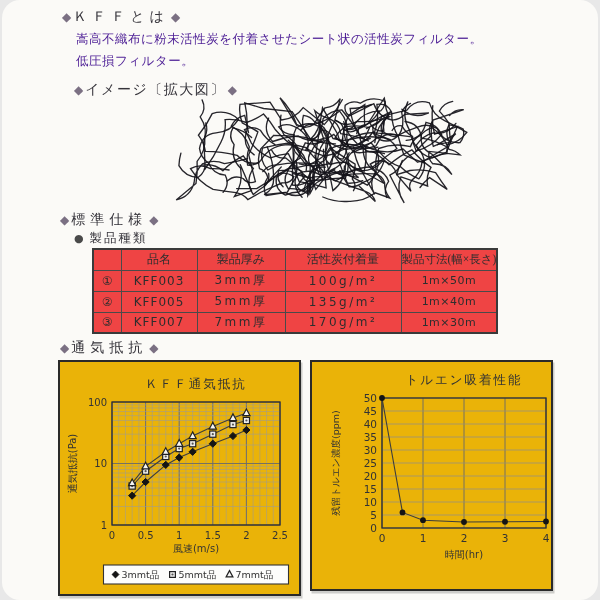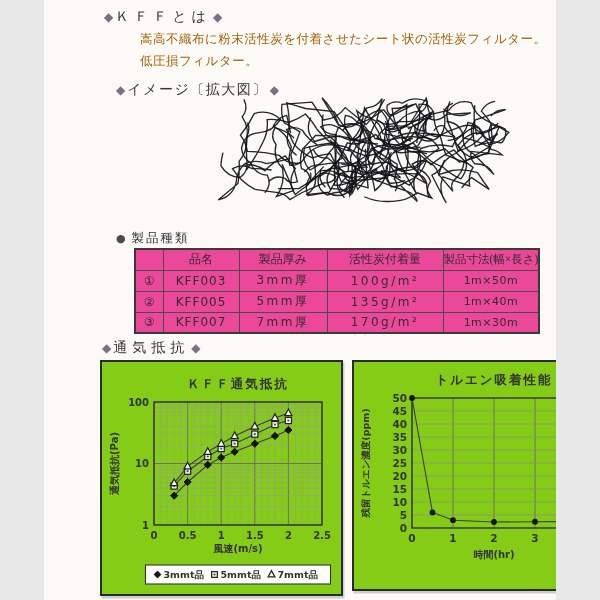--- a/index.html
+++ b/index.html
@@ -1,47 +1,47 @@
 <!DOCTYPE html>
 <html><head>
 <meta charset="utf-8">
 <style>
   * { margin:0; padding:0; box-sizing:border-box; }
   html,body { background:#e8e8e8; }
   .page {
-    position:relative; width:512px; height:600px; margin:0 auto;
+    position:relative; width:596px; height:600px; margin:0 auto;
     background:#fbfaf7; color:#3a3a3a;
     font-family:"DejaVu Sans","Liberation Sans",sans-serif;
     overflow:hidden;
+    border-radius:18px;
   }
   .abs { position:absolute; }
   .heading { font-size:14px; color:#35333a; letter-spacing:5px; white-space:nowrap; }
   .heading .dia { color:#7b7083; font-size:12px; letter-spacing:0; padding:0 2px; }
   .heading-tight { letter-spacing:1.5px;margin-left:12px; }
-  .body-text { font-size:12.5px; color:#a16207; letter-spacing:0.5px; white-space:nowrap;margin-left:22px; }
+  .body-text { font-size:12.5px; color:#4c1d95; letter-spacing:0.5px; white-space:nowrap; }
   .sub-bullet { font-size:12.5px; color:#35333a; letter-spacing:2px; }
   .sub-bullet .bullet { color:#4a4a4a; font-size:11px; padding-right:4px; }
 
   table.spec {
-    border-collapse:collapse; background:#ec4899;
+    border-collapse:collapse; background:#ef4444;
     font-size:12px; color:#2e2e2e;
     border:2px solid #3a3a3a;
   }
   table.spec td, table.spec th {
     border:1px solid #4a4a4a; text-align:center; vertical-align:middle;
     height:21px; font-weight:normal; white-space:nowrap;
   }
   table.spec td:nth-child(3), table.spec td:nth-child(4) { letter-spacing:2.5px; }
   table.spec td:nth-child(2) { letter-spacing:1px; }
   table.spec td:nth-child(5) { font-size:11px; letter-spacing:0.5px;margin-left:35px; }
 
   .panel {
-    background:#84cc16; border:2px solid #2a2a2a;
+    background:#eab308; border:2px solid #2a2a2a;
     box-shadow:1.5px 2.5px 0 rgba(0,0,0,0.18);
-    font-weight:bold;
   }
   svg text { font-family:"DejaVu Sans","Liberation Sans",sans-serif; fill:#333; }
 </style>
 </head>
 <body>
 
 <div class="page">
 
   <div class="abs heading" style="left:58px; top:8px;"><span class="dia">◆</span><span>ＫＦＦとは</span><span class="dia">◆</span></div>
   <div class="abs body-text" style="left:74px; top:31px;">嵩高不織布に粉末活性炭を付着させたシート状の活性炭フィルター。</div>
@@ -96,20 +96,21 @@
       <path d="M32.8 75.1 Q 44.2 73.2 52.9 80.7 Q 61.8 71.5 73.3 65.9 Q 77.6 72.7 83.4 78.4 Q 74.5 91.4 83.3 104.5 Q 88.9 99.8 95.1 95.8 Q 99.9 90.4 98.6 83.3" fill="none" stroke="#15141a" stroke-width="1.35" stroke-linecap="round" opacity="0.92"></path>
       <path d="M118.3 50.1 Q 125.8 59.0 137.3 60.8 Q 140.0 51.0 135.3 42.0 Q 131.0 34.1 133.4 25.4 Q 140.4 26.2 144.6 31.9 Q 155.0 35.2 158.0 45.8 Q 158.9 61.1 169.3 72.4 Q 172.9 83.0 177.5 93.2 Q 185.4 93.7 192.7 90.6" fill="none" stroke="#15141a" stroke-width="1.35" stroke-linecap="round" opacity="0.92"></path>
       <path d="M130.6 40.5 Q 135.7 33.7 144.2 33.8 Q 149.0 25.3 155.1 17.8 Q 164.9 17.0 170.2 8.6 Q 167.6 19.2 164.9 29.7 Q 175.6 38.4 187.4 31.3 Q 203.8 33.2 218.6 26.0 Q 207.6 32.3 196.5 38.6" fill="none" stroke="#15141a" stroke-width="1.35" stroke-linecap="round" opacity="0.92"></path>
       <path d="M177.3 38.8 Q 183.6 38.9 185.5 32.8 Q 195.3 21.1 210.6 20.9 Q 216.6 15.6 214.3 8.0 Q 206.8 19.7 199.3 31.5 Q 203.0 41.8 213.9 41.2 Q 211.7 29.4 221.0 21.7 Q 207.0 29.0 193.0 36.4 Q 183.7 39.4 173.9 40.4 Q 174.2 49.2 178.9 56.6 Q 194.6 55.3 202.9 41.8" fill="none" stroke="#15141a" stroke-width="1.35" stroke-linecap="round" opacity="0.92"></path>
       <path d="M276.4 54.8 Q 289.1 52.7 296.8 42.3 Q 285.8 36.2 274.6 30.7 Q 263.1 25.1 259.4 12.9 Q 245.6 8.5 236.9 20.1 Q 224.3 23.1 211.7 26.4 Q 210.2 33.7 203.0 35.6 Q 201.3 45.7 210.7 50.0 Q 219.8 53.0 226.9 46.7" fill="none" stroke="#15141a" stroke-width="1.35" stroke-linecap="round" opacity="0.92"></path>
       <path d="M57.2 91.1 Q 64.3 84.5 73.1 88.5 Q 78.1 94.6 85.4 91.6 Q 81.8 78.2 78.7 64.7 Q 83.9 53.5 87.9 41.9 Q 80.4 36.9 72.2 32.8 Q 68.6 23.9 70.0 14.4 Q 85.0 13.2 100.0 12.1 Q 105.8 21.0 111.5 30.0 Q 125.1 28.7 133.2 17.6 Q 143.7 26.1 154.2 34.6 Q 164.9 23.3 172.3 9.7" fill="none" stroke="#15141a" stroke-width="1.35" stroke-linecap="round" opacity="0.92"></path>
       <path d="M124.0 62.9 Q 122.4 78.1 129.3 91.7 Q 142.9 93.9 156.1 97.9 Q 154.8 83.4 153.5 68.8 Q 156.1 63.0 159.9 57.9 Q 172.3 66.3 185.1 74.1 Q 185.4 81.9 182.3 89.0 Q 187.0 94.4 183.5 100.7" fill="none" stroke="#15141a" stroke-width="1.35" stroke-linecap="round" opacity="0.92"></path>
       <path d="M81.6 47.5 Q 73.7 40.0 62.9 37.8 Q 57.8 46.6 64.1 54.7 Q 60.5 68.4 70.6 78.3 Q 73.3 93.7 64.5 106.5 Q 73.0 103.6 81.5 100.7 Q 75.9 87.7 70.3 74.7" fill="none" stroke="#15141a" stroke-width="1.35" stroke-linecap="round" opacity="0.92"></path>
     </svg>
 
+  <div class="abs heading" style="left:56px; top:211px;"><span class="dia">◆</span><span>標準仕様</span><span class="dia">◆</span></div>
   <div class="abs sub-bullet" style="left:72px; top:230px;"><span class="bullet">●</span><span>製品種類</span></div>
   <table class="spec abs" style="left:90px; top:248px;" id="spec-table">
     <colgroup>
       <col style="width:28px">
         <col style="width:76px">
         <col style="width:88px">
         <col style="width:116px">
         <col style="width:90px">
     </colgroup>
   <thead>
@@ -252,21 +253,21 @@
         <rect x="43.5" y="203" width="185" height="19" fill="#fdfdfb" stroke="#333" stroke-width="1.1"></rect>
         <path d="M55.5 209.1 L58.9 212.5 L55.5 215.9 L52.1 212.5 Z" fill="#141414" stroke="#141414"></path>
         <text x="61.5" y="216" font-size="9.5" fill="#222">3mmt品</text>
         <rect x="109.6" y="209.6" width="5.8" height="5.8" fill="#ececea" stroke="#222" stroke-width="1.2"></rect>
         <circle cx="112.5" cy="212.5" r="1.1" fill="#555"></circle>
         <text x="118.5" y="216" font-size="9.5" fill="#222">5mmt品</text>
         <path d="M169.5 208.6 L172.9 214.9 L166.1 214.9 Z" fill="#f6f6f4" stroke="#222" stroke-width="1.2"></path>
         <text x="175.5" y="216" font-size="9.5" fill="#222">7mmt品</text>
       </svg>
   </div>
-  <div class="panel abs" style="left:308px; top:360px; width:243px; height:231px;">
+  <div class="panel abs" style="left:308px; top:360px; width:243px; height:231px;padding-left:12px;">
     <svg id="chart-adsorption" width="239" height="227">
         <text x="140" y="22" text-anchor="middle" font-size="12.5" style="letter-spacing:2px" fill="#222">トルエン吸着性能</text>
         <line x1="58" y1="36" x2="58" y2="166" stroke="#6a6a6a" stroke-width="0.9"></line>
         <line x1="99" y1="36" x2="99" y2="166" stroke="#6a6a6a" stroke-width="0.9"></line>
         <line x1="140" y1="36" x2="140" y2="166" stroke="#6a6a6a" stroke-width="0.9"></line>
         <line x1="181" y1="36" x2="181" y2="166" stroke="#6a6a6a" stroke-width="0.9"></line>
         <line x1="222" y1="36" x2="222" y2="166" stroke="#6a6a6a" stroke-width="0.9"></line>
         <line x1="58" y1="166" x2="222" y2="166" stroke="#8d8d8d" stroke-width="0.7"></line>
         <line x1="58" y1="153" x2="222" y2="153" stroke="#8d8d8d" stroke-width="0.7"></line>
         <line x1="58" y1="140" x2="222" y2="140" stroke="#8d8d8d" stroke-width="0.7"></line>

